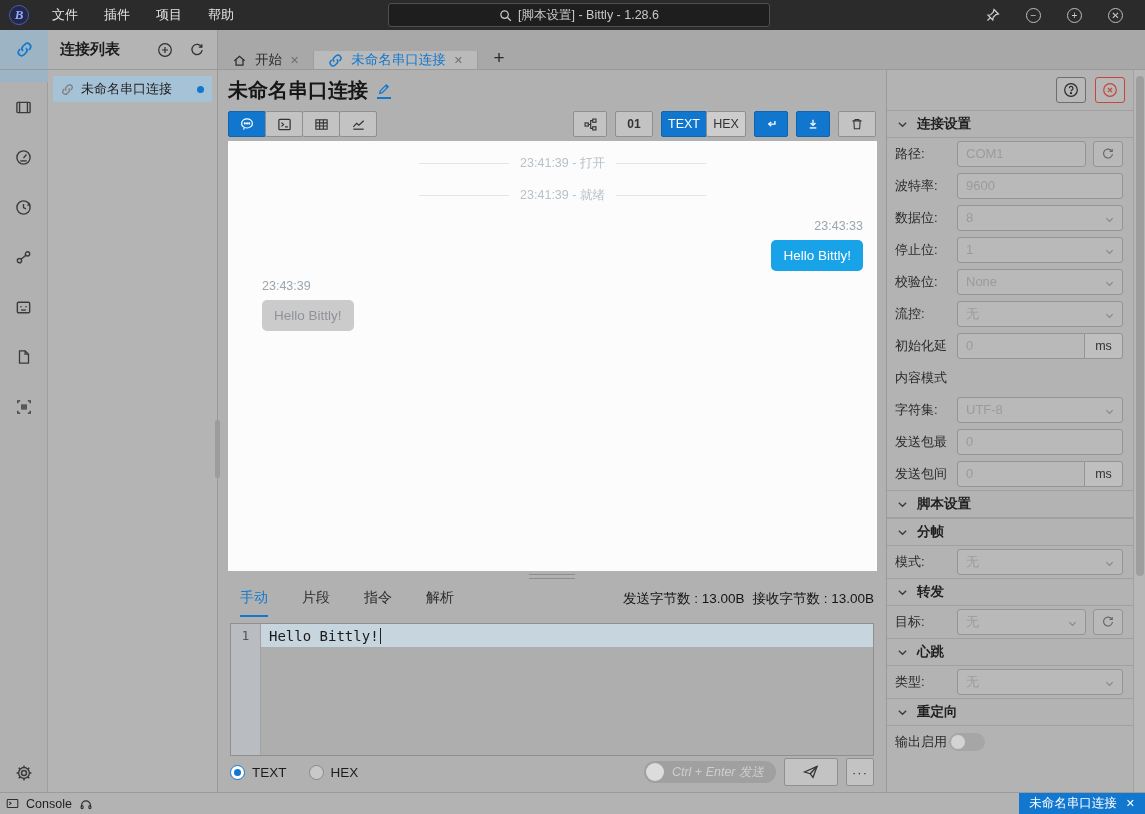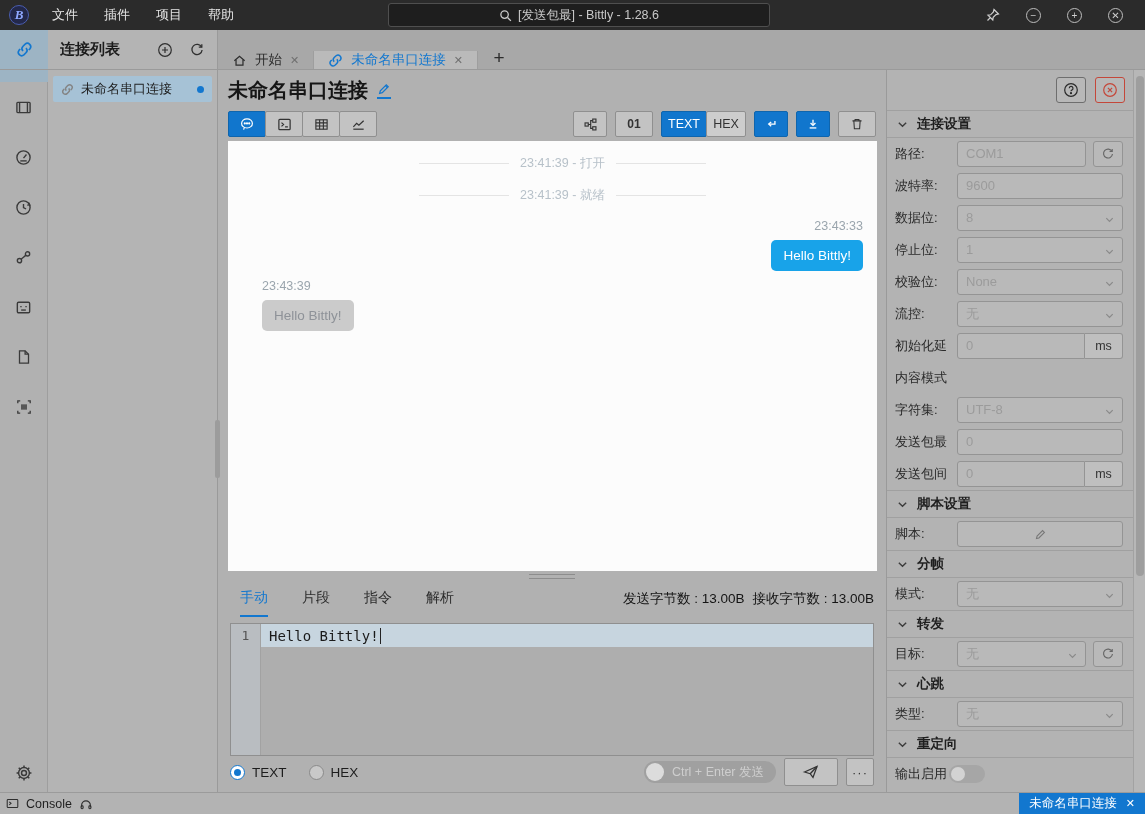--- a/index.html
+++ b/index.html
@@ -87,21 +87,21 @@
   .codeline { height:23px; background:#c7d5df; display:flex; align-items:center; padding-left:8px;
     font:14px "DejaVu Sans Mono",monospace; color:#1a1a1a; }
   .caret { width:1.5px; height:16px; background:#222; margin-left:1px; }
 
   .send-row { height:36px; display:flex; align-items:center; padding:0 12px 4px 12px; gap:8px; }
   .radio-lbl { display:flex; align-items:center; gap:7px; font-size:13.5px; color:#1d1d1d; margin-right:14px; }
   .radio { width:15px; height:15px; border-radius:50%; border:1.5px solid #8a8a8a; background:#c9c9c9; display:flex; align-items:center; justify-content:center; }
   .radio.sel { border-color:#1277cf; background:#fff; }
   .radio.sel i { width:7px; height:7px; border-radius:50%; background:#1277cf; display:block; }
   .send-toggle { margin-left:auto; height:22px; border-radius:11px; background:#a0a0a0; display:flex; align-items:center;
-    padding:0 12px 0 2px; gap:8px; color:#cecece; font-size:12.5px; }
+    padding:0 12px 0 2px; gap:8px; color:#cecece; font-size:12.5px;font-style:italic; }
   .knob { width:18px; height:18px; border-radius:50%; background:#dcdcdc; }
   .send-btn { width:54px; height:28px; }
   .more-btn { width:28px; height:28px; font-size:13px; letter-spacing:1px; }
 
   
   .settings { width:247px; background:#b3b3b3; border-left:1px solid #9a9a9a; overflow:hidden; }
   .set-top { height:40px; display:flex; align-items:center; justify-content:flex-end; gap:9px; padding-right:8px; }
   .help-btn { width:30px; height:26px; border:1px solid #6e6e6e; border-radius:3px; background:#b8b8b8; display:flex; align-items:center; justify-content:center; color:#2a2a2a; }
   .close-btn { width:30px; height:26px; border:1px solid #c4473a; border-radius:3px; background:#b8b8b8; display:flex; align-items:center; justify-content:center; color:#c4473a; }
   .sec { height:28px; display:flex; align-items:center; gap:9px; padding-left:10px; border-top:1px solid #a0a0a0; border-bottom:1px solid #a0a0a0;
@@ -140,21 +140,21 @@
   <div class="menu-item">插件</div>
   <div class="menu-item">项目</div>
   <div class="menu-item">帮助</div>
   <div class="search-box">
     <span>
         <svg width="13" height="13" viewBox="0 0 14 14" fill="none" stroke="currentColor" stroke-width="1.4">
           <circle cx="6" cy="6" r="4"></circle>
           <path d="M9.2 9.2 12.8 12.8"></path>
         </svg>
       </span>
-    <span>[发送包最] - Bittly - 1.28.6</span>
+    <span>[脚本设置] - Bittly - 1.28.6</span>
   </div>
   <div class="win-controls">
     <span class="win-btn">
         <svg width="14" height="14" viewBox="0 0 14 14" fill="none" stroke="currentColor" stroke-width="1.2">
           <path d="M8 1.5 12.5 6 10 6.6 7.2 9.4 6.8 12 2 7.2 4.6 6.8 7.4 4z"></path>
           <path d="M1.5 12.5 4.3 9.7"></path>
         </svg>
       </span>
     <span class="win-btn circ">−</span>
     <span class="win-btn circ">+</span>
@@ -581,32 +581,20 @@
           <span class="msbox">ms</span>
         </span>
     </div>
 
     <div class="sec">
         <svg width="11" height="11" viewBox="0 0 12 12" fill="none" stroke="currentColor" stroke-width="1.5">
           <path d="M2 4l4 4 4-4"></path>
         </svg>
         <span>脚本设置</span>
       </div>
-    <div class="srow">
-      <span class="slabel">脚本:</span>
-      <span class="sctrl">
-          <span class="sedit">
-            <span>
-              <svg width="13" height="13" viewBox="0 0 16 16" fill="none" stroke="currentColor" stroke-width="1.3">
-                <path d="M3 13l.8-3L10.6 3.2l2.2 2.2L6 12.2 3 13z"></path>
-              </svg>
-            </span>
-          </span>
-        </span>
-    </div>
 
     <div class="sec">
         <svg width="11" height="11" viewBox="0 0 12 12" fill="none" stroke="currentColor" stroke-width="1.5">
           <path d="M2 4l4 4 4-4"></path>
         </svg>
         <span>分帧</span>
       </div>
     <div class="srow">
       <span class="slabel">模式:</span>
       <span class="sctrl">

